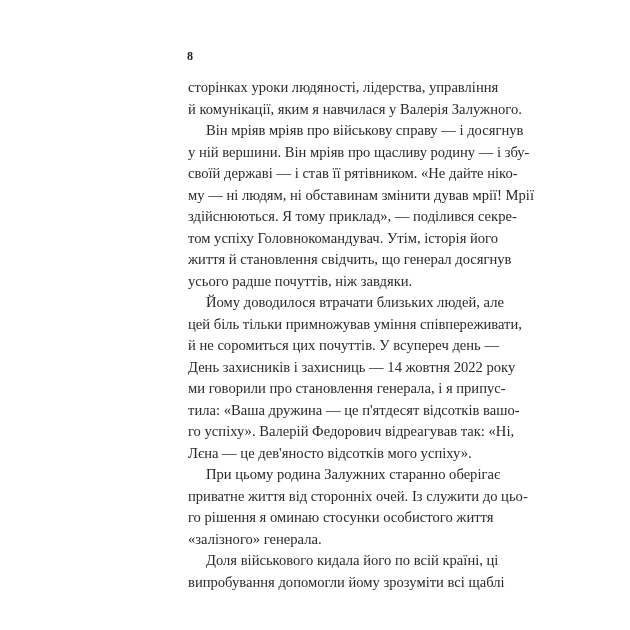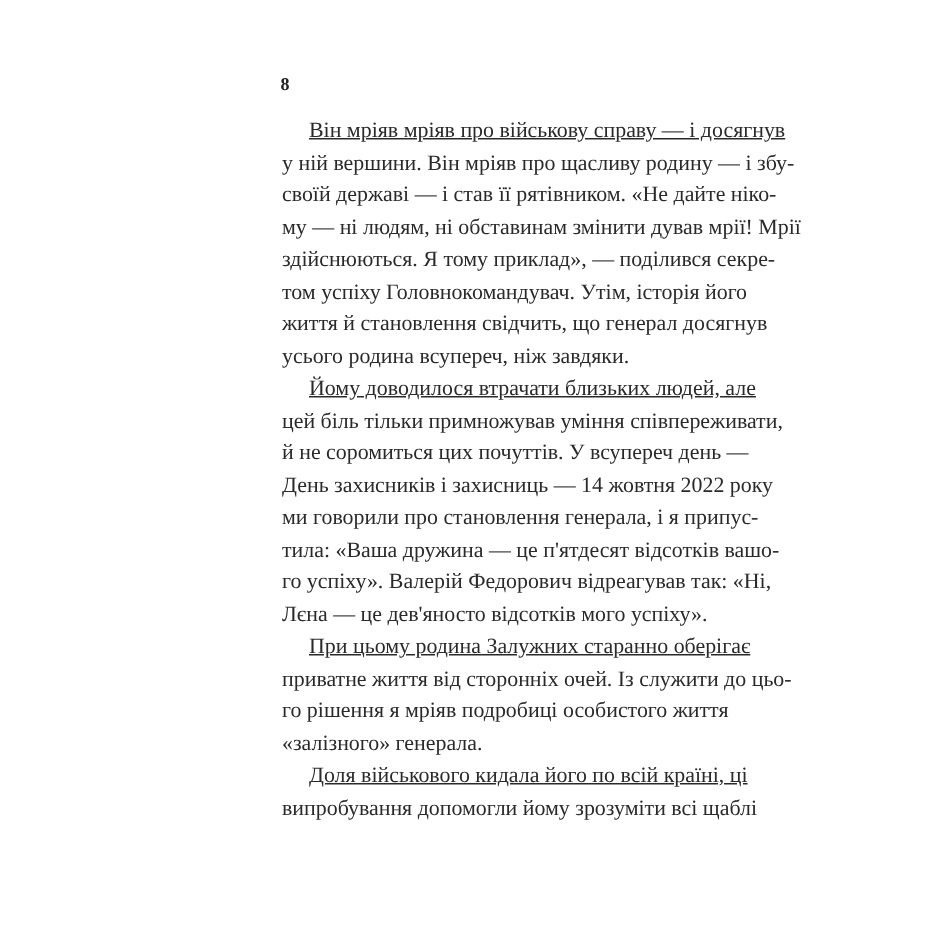--- a/index.html
+++ b/index.html
@@ -9,50 +9,54 @@
     font-family: "Liberation Serif", serif; font-weight: bold;
     font-size: 12px; color: #222; line-height: 14px;
   }
   .text-block {
     position: absolute; left: 188px; top: 77px; width: 282px;
     font-family: "Liberation Serif", serif;
     font-size: 14.6px; line-height: 21.5px; color: #2a2a2a;
   }
   .line { white-space: nowrap; display: block; text-align: justify; text-align-last: justify; }
   .line.last { text-align-last: left; }
-  .line.indent { padding-left: 18px; text-decoration: underline; }
+  .line.indent { padding-left: 18px; }
 </style>
 </head>
 <body>
 
 <div class="page-number">8</div>
 <div class="text-block" id="text-block">
+    <div>
+      <span class="line">сторінках уроки людяності, лідерства, управління</span>
+      <span class="line last">й комунікації, яким я навчилася у Валерія Залужного.</span>
+    </div>
     <div>
       <span class="line indent">Він мріяв мріяв про військову справу — і досягнув</span>
       <span class="line">у ній вершини. Він мріяв про щасливу родину — і збу-</span>
       <span class="line">своїй державі — і став її рятівником. «Не дайте ніко-</span>
       <span class="line">му — ні людям, ні обставинам змінити дував мрії! Мрії</span>
       <span class="line">здійснюються. Я тому приклад», — поділився секре-</span>
       <span class="line">том успіху Головнокомандувач. Утім, історія його</span>
       <span class="line">життя й становлення свідчить, що генерал досягнув</span>
-      <span class="line last">усього родина всупереч, ніж завдяки.</span>
+      <span class="line last">усього радше почуттів, ніж завдяки.</span>
     </div>
     <div>
       <span class="line indent">Йому доводилося втрачати близьких людей, але</span>
       <span class="line">цей біль тільки примножував уміння співпереживати,</span>
       <span class="line">й не соромиться цих почуттів. У всупереч день —</span>
       <span class="line">День захисників і захисниць — 14 жовтня 2022 року</span>
       <span class="line">ми говорили про становлення генерала, і я припус-</span>
       <span class="line">тила: «Ваша дружина — це п'ятдесят відсотків вашо-</span>
       <span class="line">го успіху». Валерій Федорович відреагував так: «Ні,</span>
       <span class="line last">Лєна — це дев'яносто відсотків мого успіху».</span>
     </div>
     <div>
       <span class="line indent">При цьому родина Залужних старанно оберігає</span>
       <span class="line">приватне життя від сторонніх очей. Із служити до цьо-</span>
-      <span class="line">го рішення я мріяв подробиці особистого життя</span>
+      <span class="line">го рішення я оминаю стосунки особистого життя</span>
       <span class="line last">«залізного» генерала.</span>
     </div>
     <div>
       <span class="line indent">Доля військового кидала його по всій країні, ці</span>
       <span class="line">випробування допомогли йому зрозуміти всі щаблі</span>
     </div>
   </div>
 
 </body></html>

